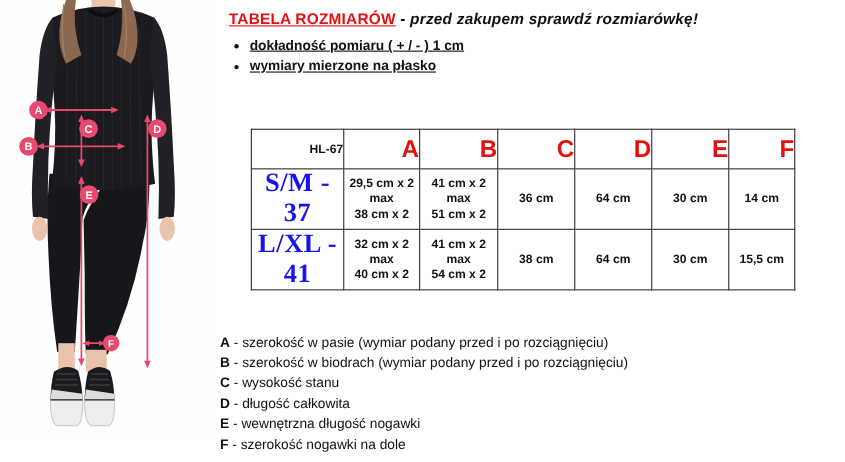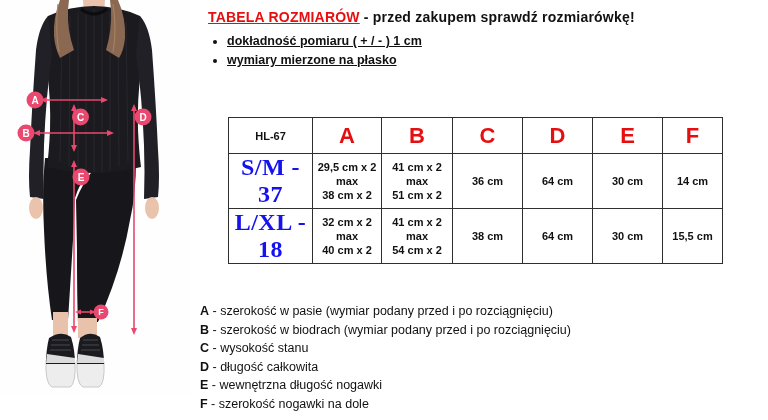--- a/index.html
+++ b/index.html
@@ -6,28 +6,28 @@
   .page {
     position:relative; width:768px; height:420px; overflow:hidden;
     background:#ffffff; font-family:"Liberation Sans", sans-serif; color:#111;
   }
   
   .photo { position:absolute; left:0; top:0; width:190px; height:395px; }
   
   .header { position:absolute; left:200px; top:9px; width:560px; }
   .title-line { font-size:14px; font-weight:bold; letter-spacing:.2px; }
   .title-brand { color:#e60f0f; text-decoration:underline;margin-left:8px; }
-  .title-rest { color:#111; }
+  .title-rest { color:#111;font-style:italic; }
   .bullets { margin:7px 0 0 0; padding:0 0 0 27px; }
   .bullets li { font-size:12.5px; font-weight:bold; line-height:1.5;text-decoration:underline; }
   
   .size-table-wrap { position:absolute; left:228px; top:117px; }
   table.size-table { border-collapse:collapse; table-layout:fixed; width:494px; }
   table.size-table td { border:1px solid #2f2f2f; text-align:center; vertical-align:middle; padding:0; }
-  tr.head-row td { height:35px; }
+  tr.head-row td { height:35px;text-align:right; }
   tr.data-row td { height:45px; }
   .model-cell { font-size:11px; font-weight:bold; }
   .letter-cell { color:#e60f0f; font-size:22px; font-weight:bold; }
   .size-cell { color:#1512ee; font-size:24px; font-weight:bold; letter-spacing:.5px;font-family:Liberation Serif, serif; }
   .val-cell { font-size:11px; font-weight:bold; line-height:1.3; white-space:pre-line;margin-left:34px; }
   
   .legend { position:absolute; left:200px; top:302px; width:400px; }
   .legend-line { font-size:12.5px; line-height:18.6px; color:#111; }
   .legend-letter { font-weight:bold; }
 </style>
@@ -175,21 +175,21 @@
 38 cm x 2</td>
           <td class="val-cell">41 cm x 2
 max
 51 cm x 2</td>
           <td class="val-cell">36 cm</td>
           <td class="val-cell">64 cm</td>
           <td class="val-cell">30 cm</td>
           <td class="val-cell">14 cm</td>
         </tr>
         <tr class="data-row">
-          <td class="size-cell">L/XL - 18</td>
+          <td class="size-cell">L/XL - 41</td>
           <td class="val-cell">32 cm x 2
 max
 40 cm x 2</td>
           <td class="val-cell">41 cm x 2
 max
 54 cm x 2</td>
           <td class="val-cell">38 cm</td>
           <td class="val-cell">64 cm</td>
           <td class="val-cell">30 cm</td>
           <td class="val-cell">15,5 cm</td>

